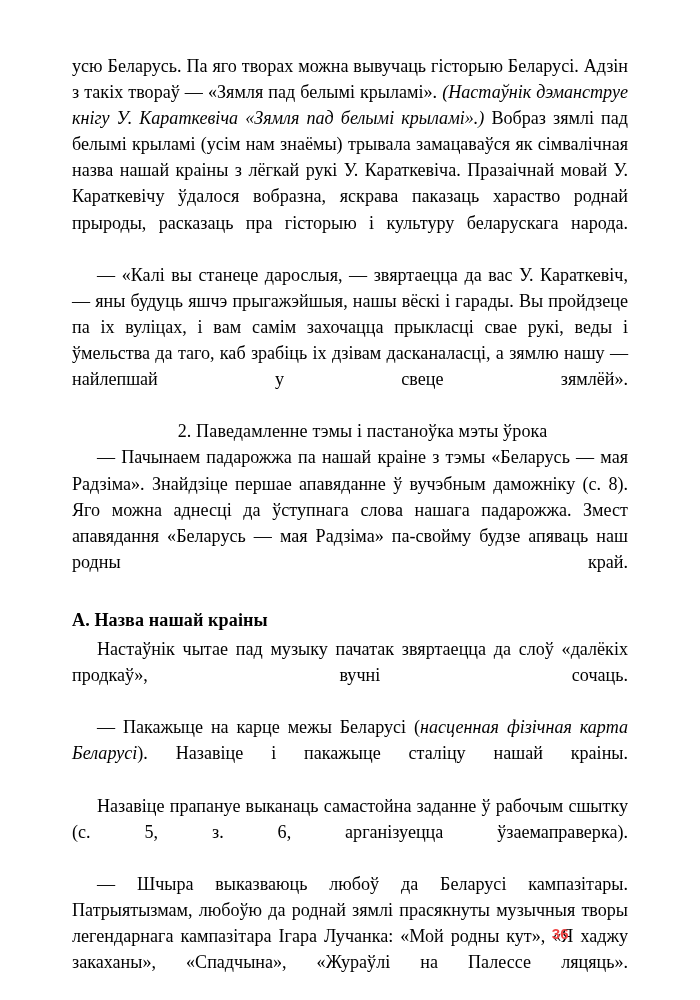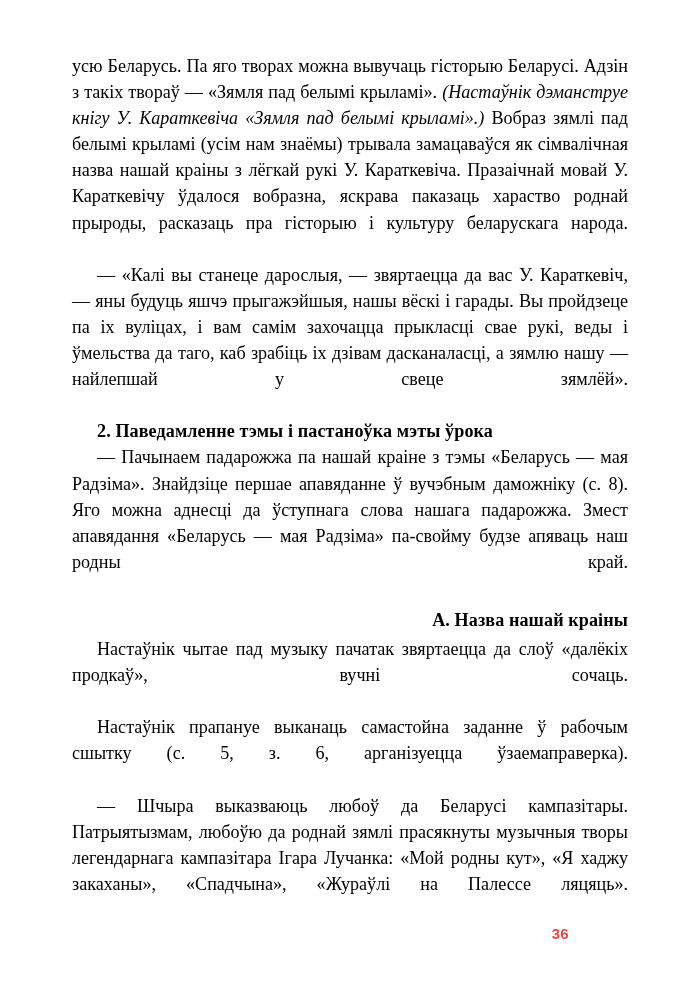--- a/index.html
+++ b/index.html
@@ -51,32 +51,32 @@
   p.body-par::after {
     content: "";
     display: inline-block;
     width: 100%;
   }
 
   h2.section-heading {
     margin: 0;
     font-size: 18.1px;
     line-height: 26.1px;
-    font-weight: bold;
+    font-weight: normal;
     text-indent: 25px;
-    text-align: left;
+    text-align: center;
     letter-spacing: 0.1px;
   }
 
   h3.sub-heading {
     margin: 0;
     font-size: 18.1px;
     line-height: 26.1px;
     font-weight: bold;
-    text-align: right;
+    text-align: left;
     letter-spacing: 0.1px;
   }
 
   .spacer-small {
     height: 3px;
   }
   .spacer-med {
     height: 6px;
   }
 
@@ -114,22 +114,23 @@
 
 
     <div class="spacer-med"></div>
 
     <h3 class="sub-heading">А. Назва нашай краіны</h3>
 
     <div class="spacer-small"></div>
 
     <p class="body-par">Настаўнік чытае пад музыку пачатак звяртаецца да слоў «далёкіх продкаў», вучні сочаць.</p>
 
+    <p class="body-par"><span>— Пакажыце на карце межы Беларусі (</span><em class="stage">насценная фізічная карта Беларусі</em><span>). Назавіце і пакажыце сталіцу нашай краіны.</span></p>
 
-    <p class="body-par">Настаўнік прапануе выканаць самастойна заданне ў рабочым сшытку (с. 5, з. 6, арганізуецца ўзаемаправерка).</p>
+    <p class="body-par">Назавіце прапануе выканаць самастойна заданне ў рабочым сшытку (с. 5, з. 6, арганізуецца ўзаемаправерка).</p>
 
     <p class="body-par">— Шчыра выказваюць любоў да Беларусі кампазітары. Патрыятызмам, любоўю да роднай зямлі прасякнуты музычныя творы легендарнага кампазітара Ігара Лучанка: «Мой родны кут», «Я хаджу закаханы», «Спадчына», «Жураўлі на Палессе ляцяць».</p>
 
   </div>
 
   <div class="page-number">36</div>
 
 </div>
 
 </body></html>

